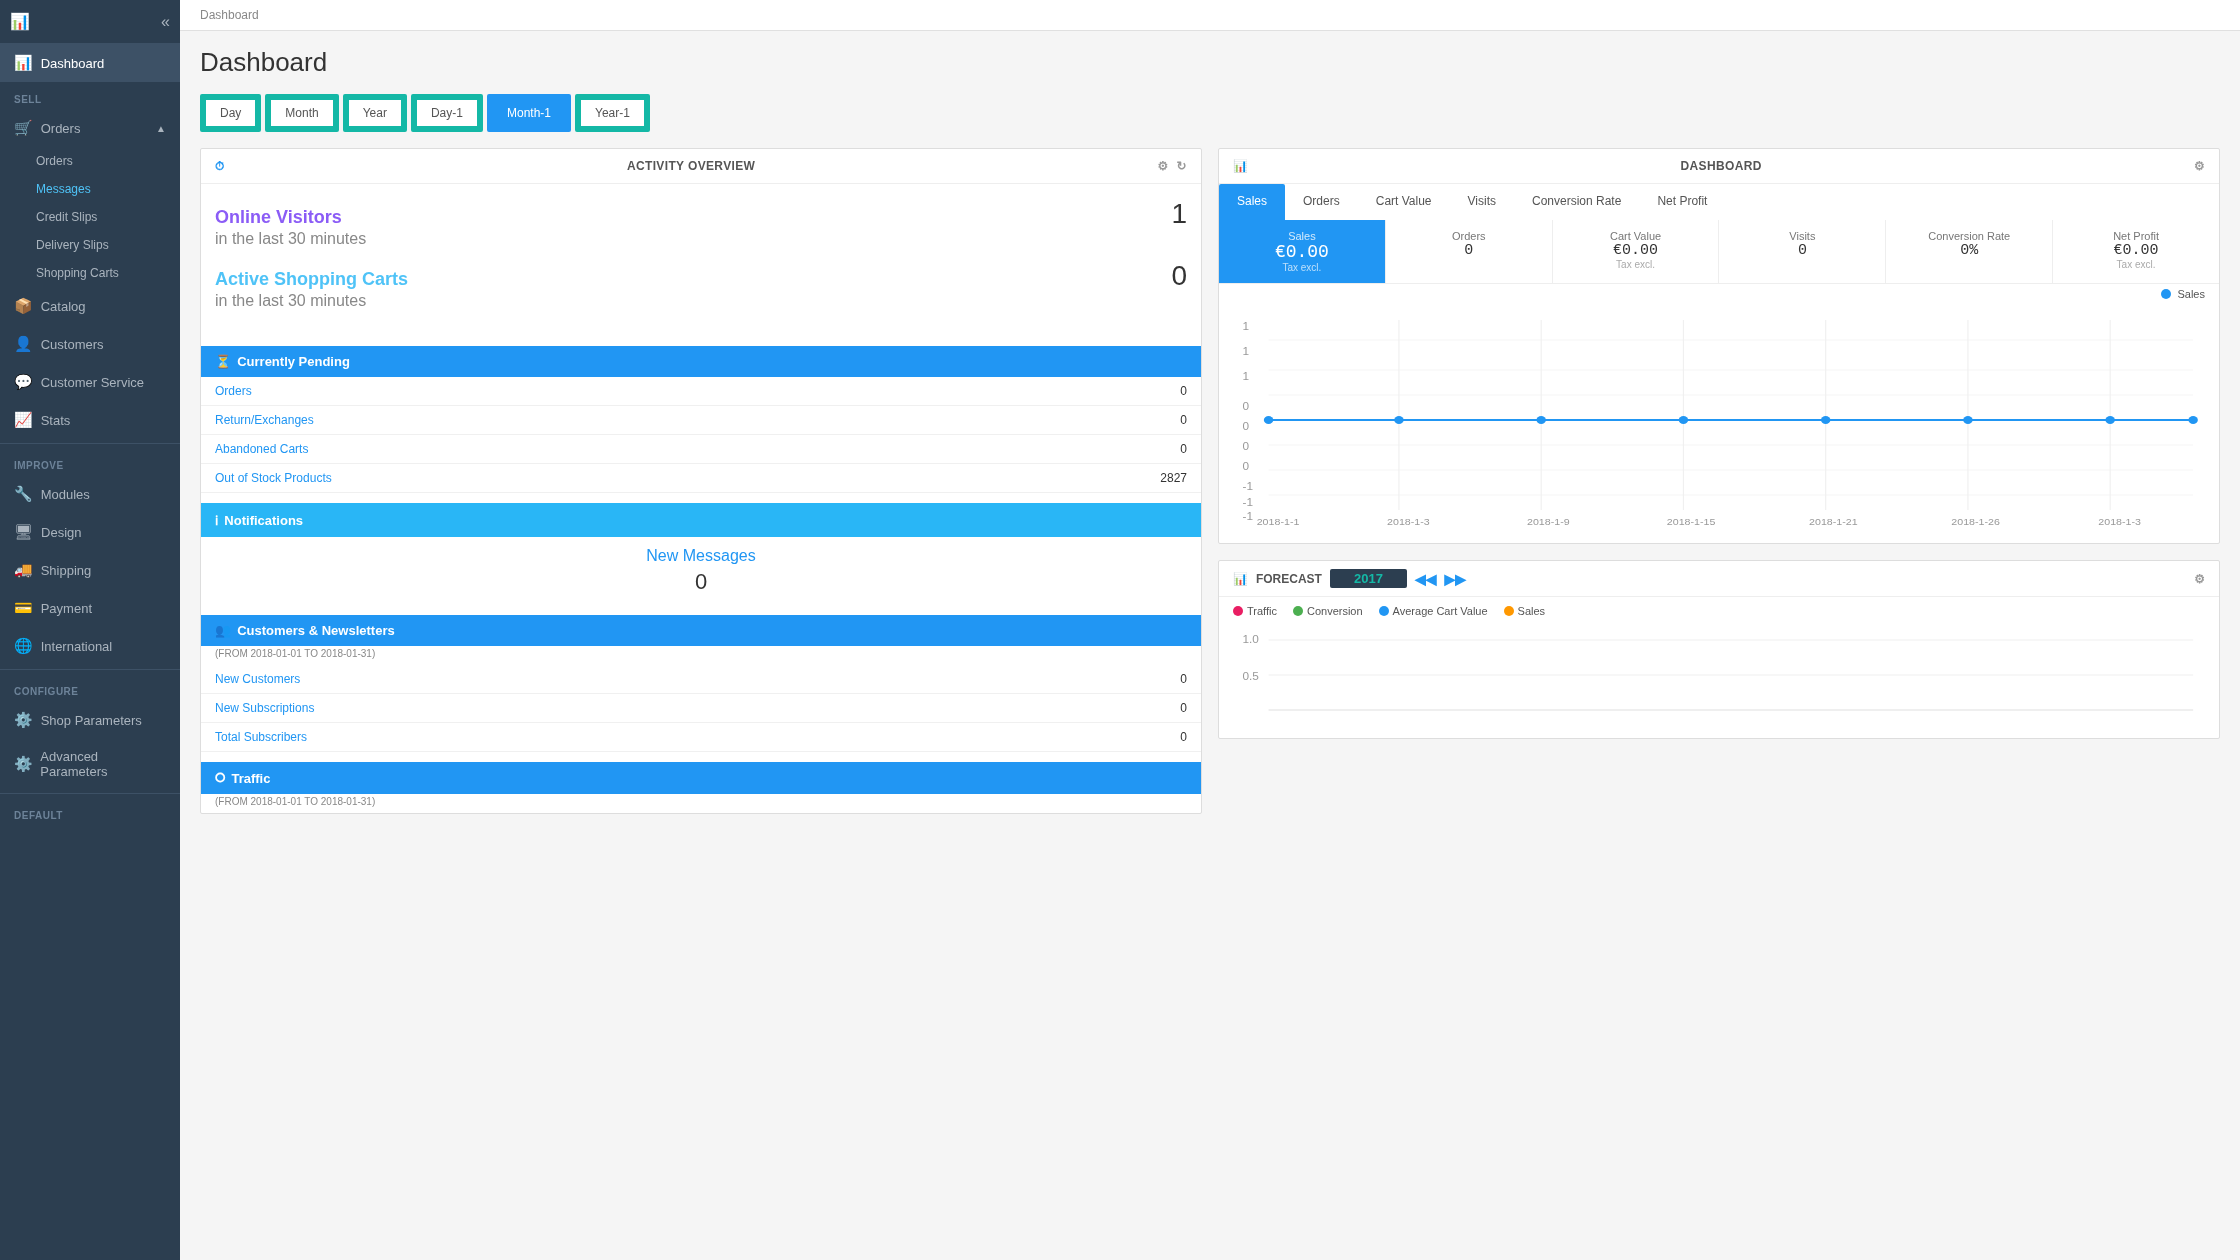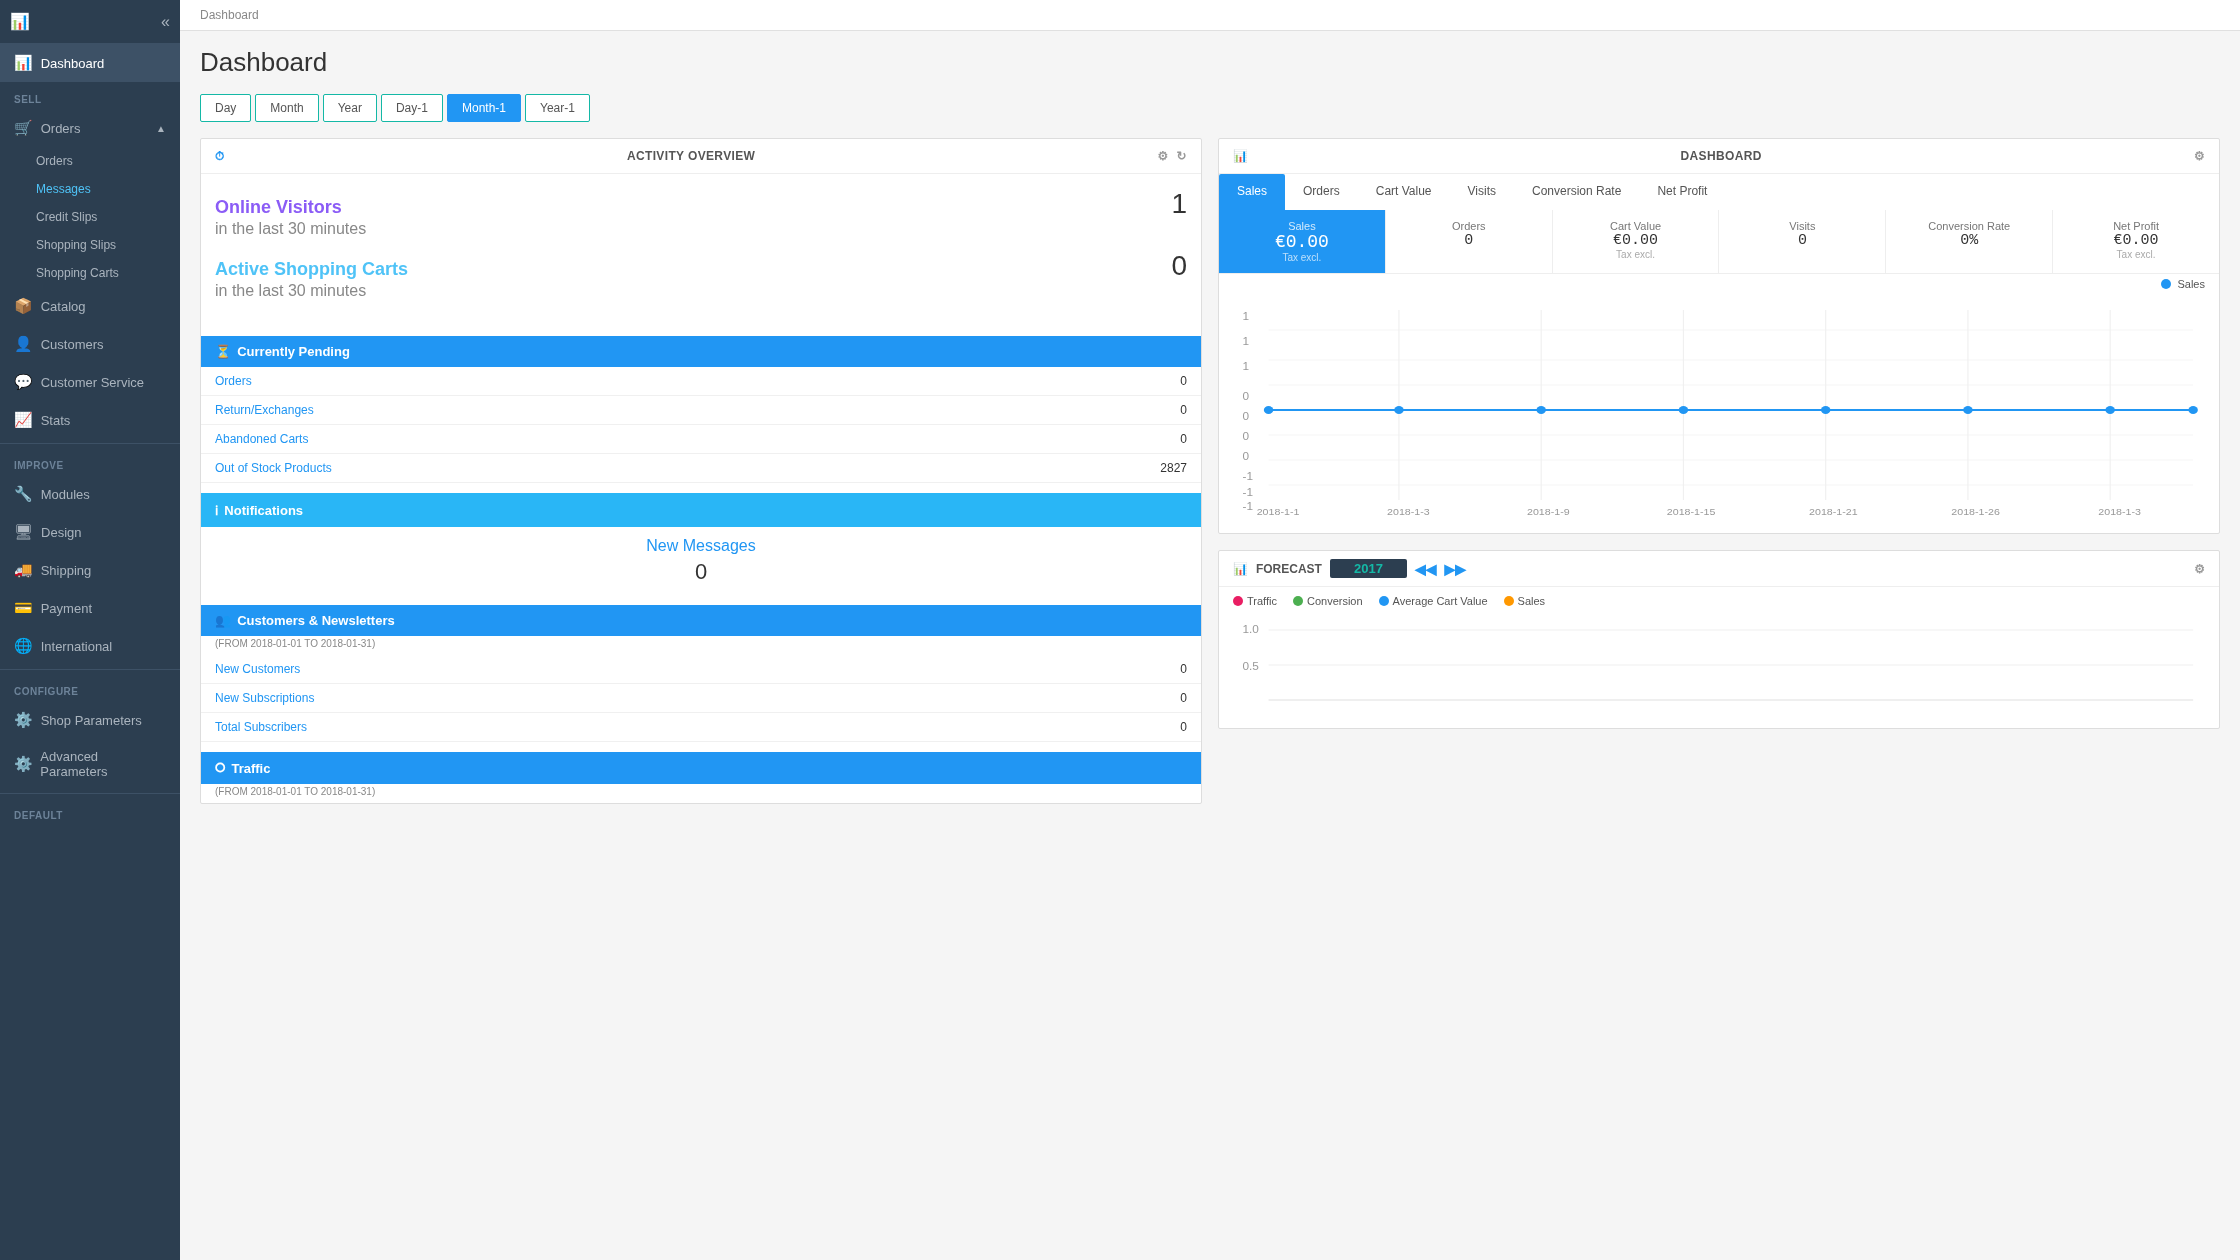--- a/index.html
+++ b/index.html
@@ -85,21 +85,21 @@
     }
 
     
     .date-tabs {
       display: flex;
       gap: 4px;
       margin-bottom: 16px;
     }
     .date-tab {
       padding: 6px 14px;
-      border: 1px solid #14b8a6;
+      border: 6px solid #14b8a6;
       background: #fff;
       cursor: pointer;
       border-radius: 2px;
       font-size: 12px;
       color: #555;
     }
     .date-tab.active {
       background: #2196f3;
       color: #fff;
       border-color: #2196f3;
@@ -299,21 +299,21 @@
 
   <div class="sidebar-section-label">SELL</div>
   <div class="sidebar-nav-item">
     <span class="icon">🛒</span>
     <span>Orders</span>
     <span style="margin-left:auto;font-size:10px;">▲</span>
   </div>
   <div class="sidebar-sub-item">Orders</div>
   <div class="sidebar-sub-item active">Messages</div>
   <div class="sidebar-sub-item">Credit Slips</div>
-  <div class="sidebar-sub-item">Shopping Slips</div>
+  <div class="sidebar-sub-item">Delivery Slips</div>
   <div class="sidebar-sub-item">Shopping Carts</div>
 
   <div class="sidebar-nav-item">
     <span class="icon">📦</span>
     <span>Catalog</span>
   </div>
   <div class="sidebar-nav-item">
     <span class="icon">👤</span>
     <span>Customers</span>
   </div>

